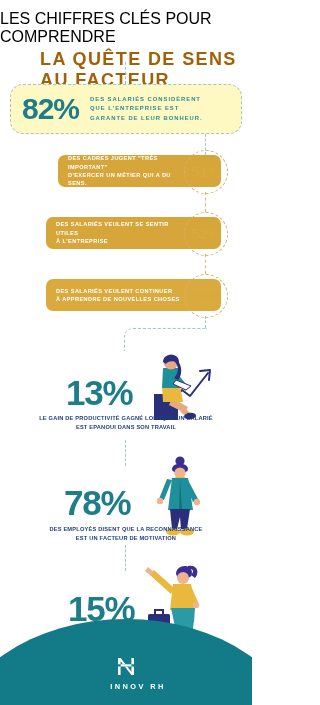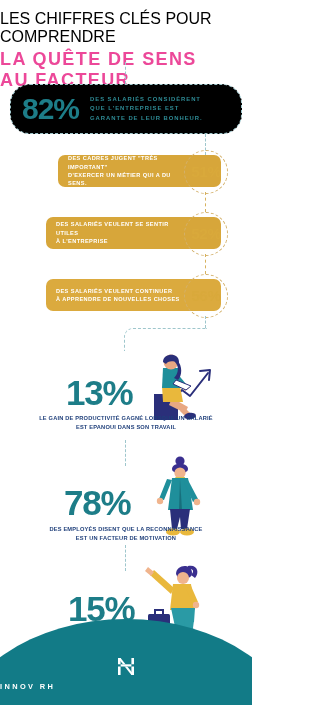--- a/index.html
+++ b/index.html
@@ -9,35 +9,35 @@
     font-family:"Liberation Sans", sans-serif;
     overflow:hidden;
     position:relative;
   }
   .page{position:relative;width:252px;height:705px;overflow:hidden;background:#fff;}
 
   
   .hdr{position:absolute;left:0;top:10px;width:252px;}
   .hdr-title{
     font-size:18px;font-weight:700;letter-spacing:1.4px;
-    color:#ec4899;line-height:21px;margin-top:3px;
+    color:#a16207;line-height:21px;margin-top:3px;margin-left:40px;
   }
   .vline{position:absolute;width:0;border-left:1.3px dashed #9ec6cc;}
   .vline.gold{border-left-color:#d7b25f;}
   .bracket-l{
     position:absolute;
     border-top:1.3px dashed #9ec6cc;
     border-left:1.3px dashed #9ec6cc;
     border-top-left-radius:9px;
   }
 
   
   .hero{
     position:absolute;left:10px;top:84px;width:232px;height:50px;
-    background:#000000;border:1.2px dashed #9ec6cc;border-radius:20px;
+    background:#fef9c3;border:1.2px dashed #9ec6cc;border-radius:13px;
     box-sizing:border-box;display:flex;align-items:center;
   }
   .hero-num{
     font-size:30px;font-weight:700;color:#1d7d88;letter-spacing:-1px;
     margin-left:11px;line-height:30px;white-space:nowrap;
   }
   .hero-txt{
     margin-left:11px;color:#2e8b95;font-size:5.9px;font-weight:700;
     letter-spacing:.95px;line-height:9.5px;
   }
@@ -76,21 +76,21 @@
     line-height:9px;
   }
   .fig{position:absolute;}
 
   
   .footer{
     position:absolute;left:-46px;bottom:-34px;width:344px;height:120px;
     background:#127b87;border-radius:50% 50% 0 0 / 100% 100% 0 0;
   }
   .brand{
-    position:absolute;left:0;bottom:14px;width:252px;
+    position:absolute;left:12px;bottom:14px;width:252px;text-align:center;
     color:#ffffff;font-size:7.4px;font-weight:700;letter-spacing:2.4px;
   }
   .logo{position:absolute;left:50%;transform:translateX(-50%);bottom:28px;}
 </style>
 </head>
 <body>
 
 <div class="page">
 
   <div class="hdr">

